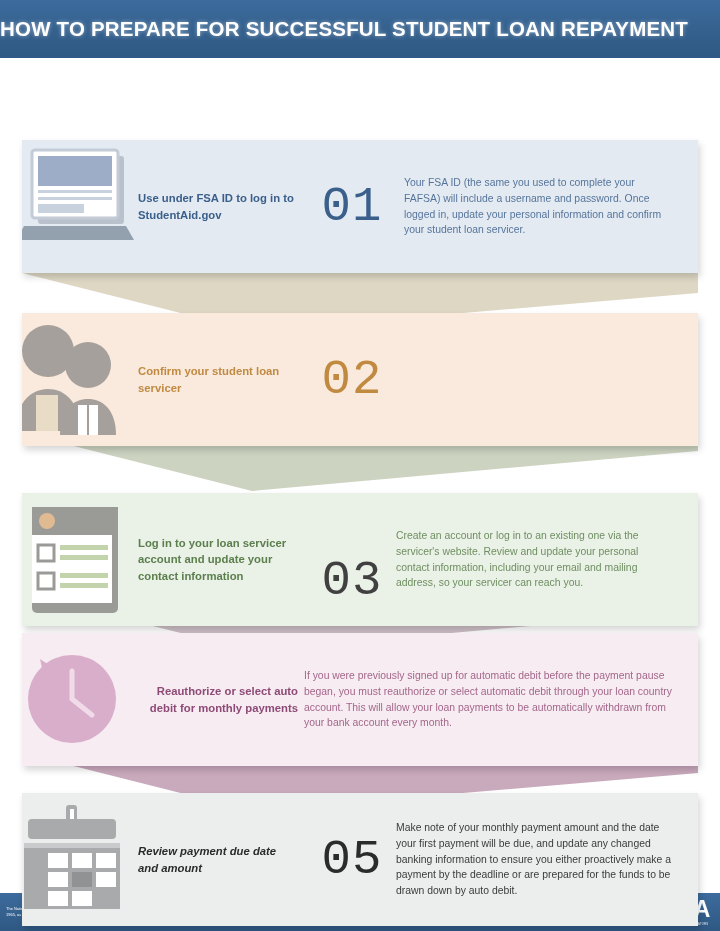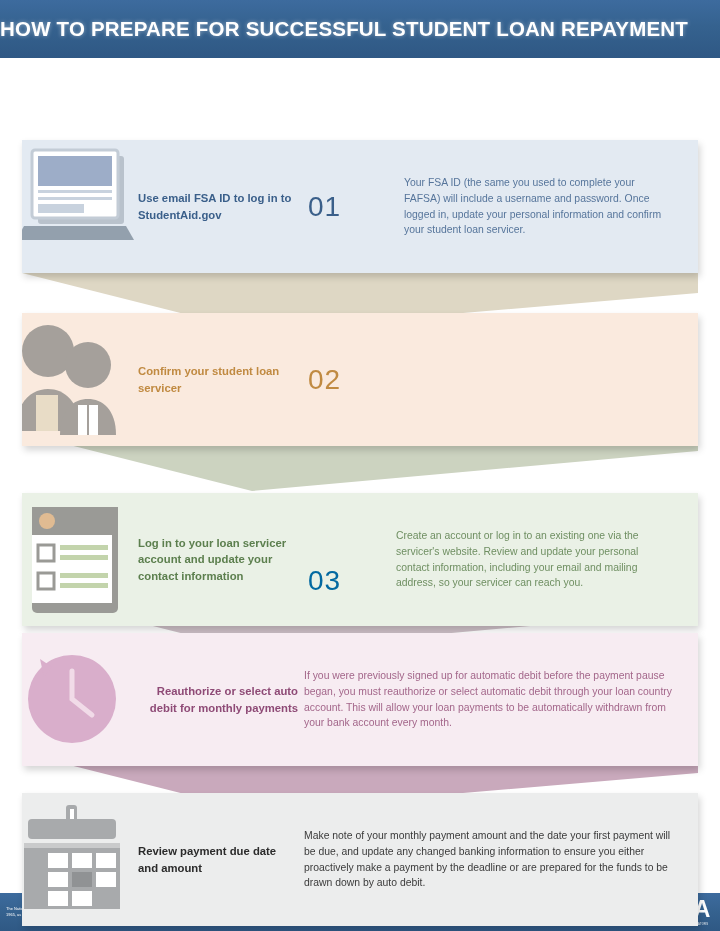--- a/index.html
+++ b/index.html
@@ -70,25 +70,26 @@
   .band-heading {
     flex: 0 0 166px;
     font-size: 11.3px;
     font-weight: bold;
     line-height: 1.42;
     padding-right: 6px;
   }
 
   .band-number {
     flex: 0 0 92px;
-    font-size: 28px;
+    font-size: 49px;
     font-weight: 300;
     letter-spacing: 1px;
-    text-align: left;
+    text-align: center;
     padding-left: 4px;
+    font-family: Liberation Mono, monospace;
   }
 
   .band-body {
     flex: 1 1 auto;
     font-size: 10.4px;
     line-height: 1.52;
     padding-right: 26px;
   }
 
   
@@ -161,21 +162,21 @@
       <svg viewBox="0 0 116 133" width="116" height="133">
         <rect x="16" y="16" width="86" height="68" rx="3" fill="#b9c2cc"></rect>
         <rect x="10" y="10" width="86" height="68" rx="3" fill="#ffffff" stroke="#c3ccd6" stroke-width="3"></rect>
         <rect x="16" y="16" width="74" height="30" fill="#9dadc8"></rect>
         <rect x="16" y="50" width="74" height="3" fill="#c8d2de"></rect>
         <rect x="16" y="57" width="74" height="3" fill="#c8d2de"></rect>
         <rect x="16" y="64" width="46" height="9" fill="#c8d2de"></rect>
         <path d="M2 86 L104 86 L112 100 L-6 100 Z" fill="#93a0ad"></path>
       </svg>
     </div>
-    <div class="band-heading" style="color:#3a5f8a;">Use email FSA ID to log in to StudentAid.gov</div>
+    <div class="band-heading" style="color:#3a5f8a;">Use under FSA ID to log in to StudentAid.gov</div>
     <div class="band-number" style="color:#3a5f8a;">01</div>
     <div class="band-body" style="color:#56759b;margin-left:8px;">Your FSA ID (the same you used to complete your FAFSA) will include a username and password. Once logged in, update your personal information and confirm your student loan servicer.</div>
   </div>
 
   <div class="band" style="top:255px; background:#faeade;">
     <div class="band-icon">
       <svg viewBox="0 0 116 133" width="116" height="133">
         <circle cx="26" cy="38" r="26" fill="#a5a09b"></circle>
         <path d="M-6 118 C-6 88 10 76 26 76 C42 76 58 88 58 118 Z" fill="#a5a09b"></path>
         <rect x="14" y="82" width="22" height="36" fill="#e8dcc6"></rect>
@@ -198,21 +199,21 @@
         <rect x="10" y="42" width="80" height="68" fill="#ffffff"></rect>
         <rect x="16" y="52" width="16" height="16" fill="none" stroke="#9a9a96" stroke-width="3"></rect>
         <rect x="38" y="52" width="48" height="5" fill="#c3d4ac"></rect>
         <rect x="38" y="62" width="48" height="5" fill="#c3d4ac"></rect>
         <rect x="16" y="80" width="16" height="16" fill="none" stroke="#9a9a96" stroke-width="3"></rect>
         <rect x="38" y="80" width="48" height="5" fill="#c3d4ac"></rect>
         <rect x="38" y="90" width="48" height="5" fill="#c3d4ac"></rect>
       </svg>
     </div>
     <div class="band-heading" style="color:#5c7f4e;">Log in to your loan servicer account and update your contact information</div>
-    <div class="band-number" style="color:#0369a1;margin-top:43px;">03</div>
+    <div class="band-number" style="color:#404040;margin-top:43px;">03</div>
     <div class="band-body" style="color:#6f8f62;">Create an account or log in to an existing one via the servicer's website. Review and update your personal contact information, including your email and mailing address, so your servicer can reach you.</div>
   </div>
 
   <div class="band" style="top:575px; background:#f7ecf2;">
     <div class="band-icon">
       <svg viewBox="0 0 116 133" width="116" height="133">
         <circle cx="50" cy="66" r="44" fill="#d9aecb"></circle>
         <path d="M18 26 L30 34 L22 44 Z" fill="#d9aecb"></path>
         <path d="M50 38 L50 66 L70 82" stroke="#f1dbe8" stroke-width="5" fill="none" stroke-linecap="round"></path>
       </svg>
@@ -234,21 +235,22 @@
           <rect x="50" y="60" width="20" height="15"></rect>
           <rect x="74" y="60" width="20" height="15"></rect>
           <rect x="26" y="79" width="20" height="15"></rect>
           <rect x="74" y="79" width="20" height="15"></rect>
           <rect x="50" y="98" width="20" height="15"></rect>
           <rect x="26" y="98" width="20" height="15"></rect>
         </g>
         <rect x="50" y="79" width="20" height="15" fill="#909294"></rect>
       </svg>
     </div>
-    <div class="band-heading" style="color:#2b2b2b;">Review payment due date and amount</div>
+    <div class="band-heading" style="color:#2b2b2b;font-style:italic;">Review payment due date and amount</div>
+    <div class="band-number" style="color:#2b2b2b;">05</div>
     <div class="band-body" style="color:#3b3b3b;">Make note of your monthly payment amount and the date your first payment will be due, and update any changed banking information to ensure you either proactively make a payment by the deadline or are prepared for the funds to be drawn down by auto debit.</div>
   </div>
 
 </div>
 
 <div class="footer">
   <div class="footer-text">The National Association of Student Financial Aid Administrators (NASFAA) is the only national, nonprofit association with a primary focus on information dissemination, professional development, and legislative and regulatory analysis related to federal student aid programs authorized under Title IV of the Higher Education Act of 1965, as amended. Our membership consists of more than 29,000 financial aid professionals at nearly 3,000 colleges, universities, and career schools across the country. NASFAA member institutions serve nine out of every 10 undergraduates in the United States.</div>
   <div class="footer-logo">
     <div class="logo-row">
       <svg width="17" height="21" viewBox="0 0 17 21">

